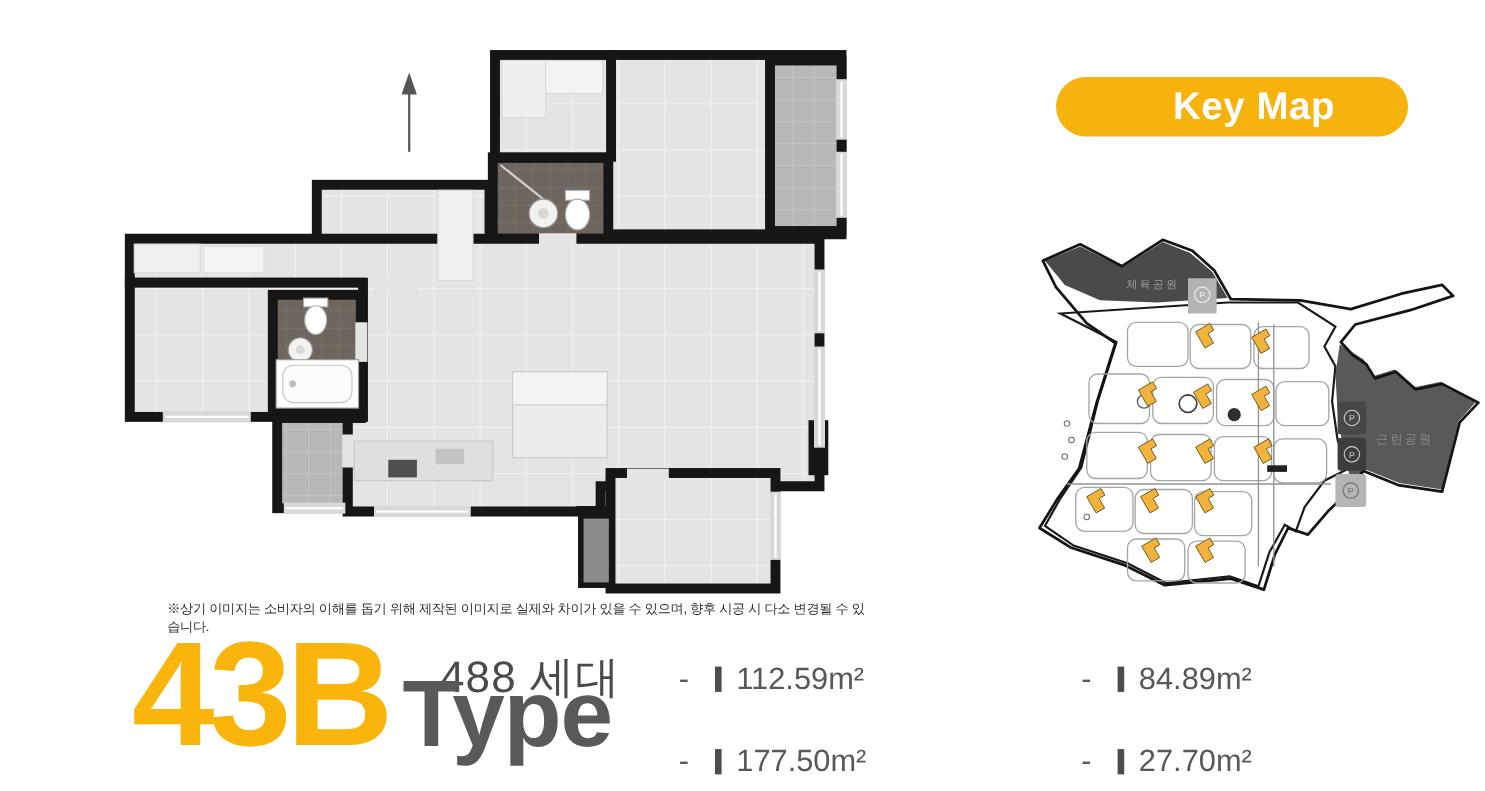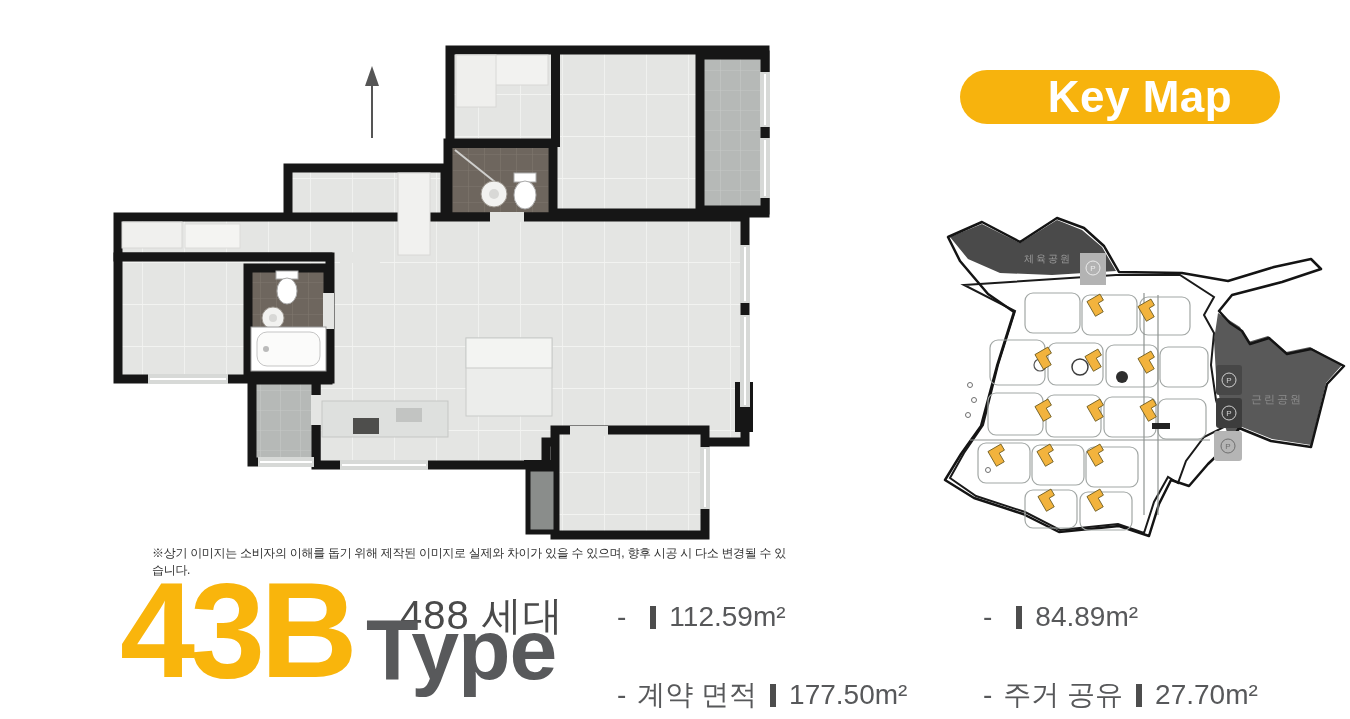--- a/index.html
+++ b/index.html
@@ -5,21 +5,21 @@
   html,body{margin:0;padding:0;background:#ffffff;}
   .canvas{position:relative;width:1350px;height:719px;background:#fff;overflow:hidden;
           font-family:"Liberation Sans",sans-serif;}
   
   .floorplan{position:absolute;left:100px;top:10px;width:680px;height:530px;}
   .disclaimer{position:absolute;left:122px;top:545px;width:640px;font-size:12px;
               color:#2e2e2e;letter-spacing:-0.3px;margin-left:30px;}
   
   .keymap-pill{position:absolute;left:960px;top:70px;width:320px;height:54px;border-radius:27px;
                background:#F7B30D;display:flex;align-items:center;justify-content:center;}
-  .keymap-pill span{color:#ffffff;font-size:44px;font-weight:600;letter-spacing:0.5px;margin-left:40px;}
+  .keymap-pill span{color:#ffffff;font-size:35px;font-weight:600;letter-spacing:0.5px;margin-left:40px;}
   .sitemap{position:absolute;left:930px;top:215px;width:420px;height:330px;}
   
   .type-code{position:absolute;left:120px;top:563px;font-size:135px;font-weight:bold;
              line-height:1;color:#F9B50C;letter-spacing:-5px;}
   .households{position:absolute;left:400px;top:588px;font-size:40px;color:#4a4a4a;letter-spacing:1px;}
   .type-label{position:absolute;left:366px;top:606px;font-size:86px;font-weight:bold;
               line-height:1;color:#58595B;letter-spacing:-1px;}
   
   .spec{position:absolute;display:flex;align-items:center;font-size:28px;color:#57585A;}
   .spec .dash{margin-right:11px;}
@@ -221,24 +221,22 @@
     <span class="sep"></span>
     <span class="sval">112.59m²</span>
   </div>
   <div class="spec c2 r1">
     <span class="dash">-</span>
     <span class="sep"></span>
     <span class="sval">84.89m²</span>
   </div>
   <div class="spec c1 r2">
     <span class="dash">-</span>
-    <span class="slabel">계약 면적</span>
     <span class="sep"></span>
     <span class="sval">177.50m²</span>
   </div>
   <div class="spec c2 r2">
     <span class="dash">-</span>
-    <span class="slabel">주거 공유</span>
     <span class="sep"></span>
     <span class="sval">27.70m²</span>
   </div>
 
 </div>
 
 </body></html>

